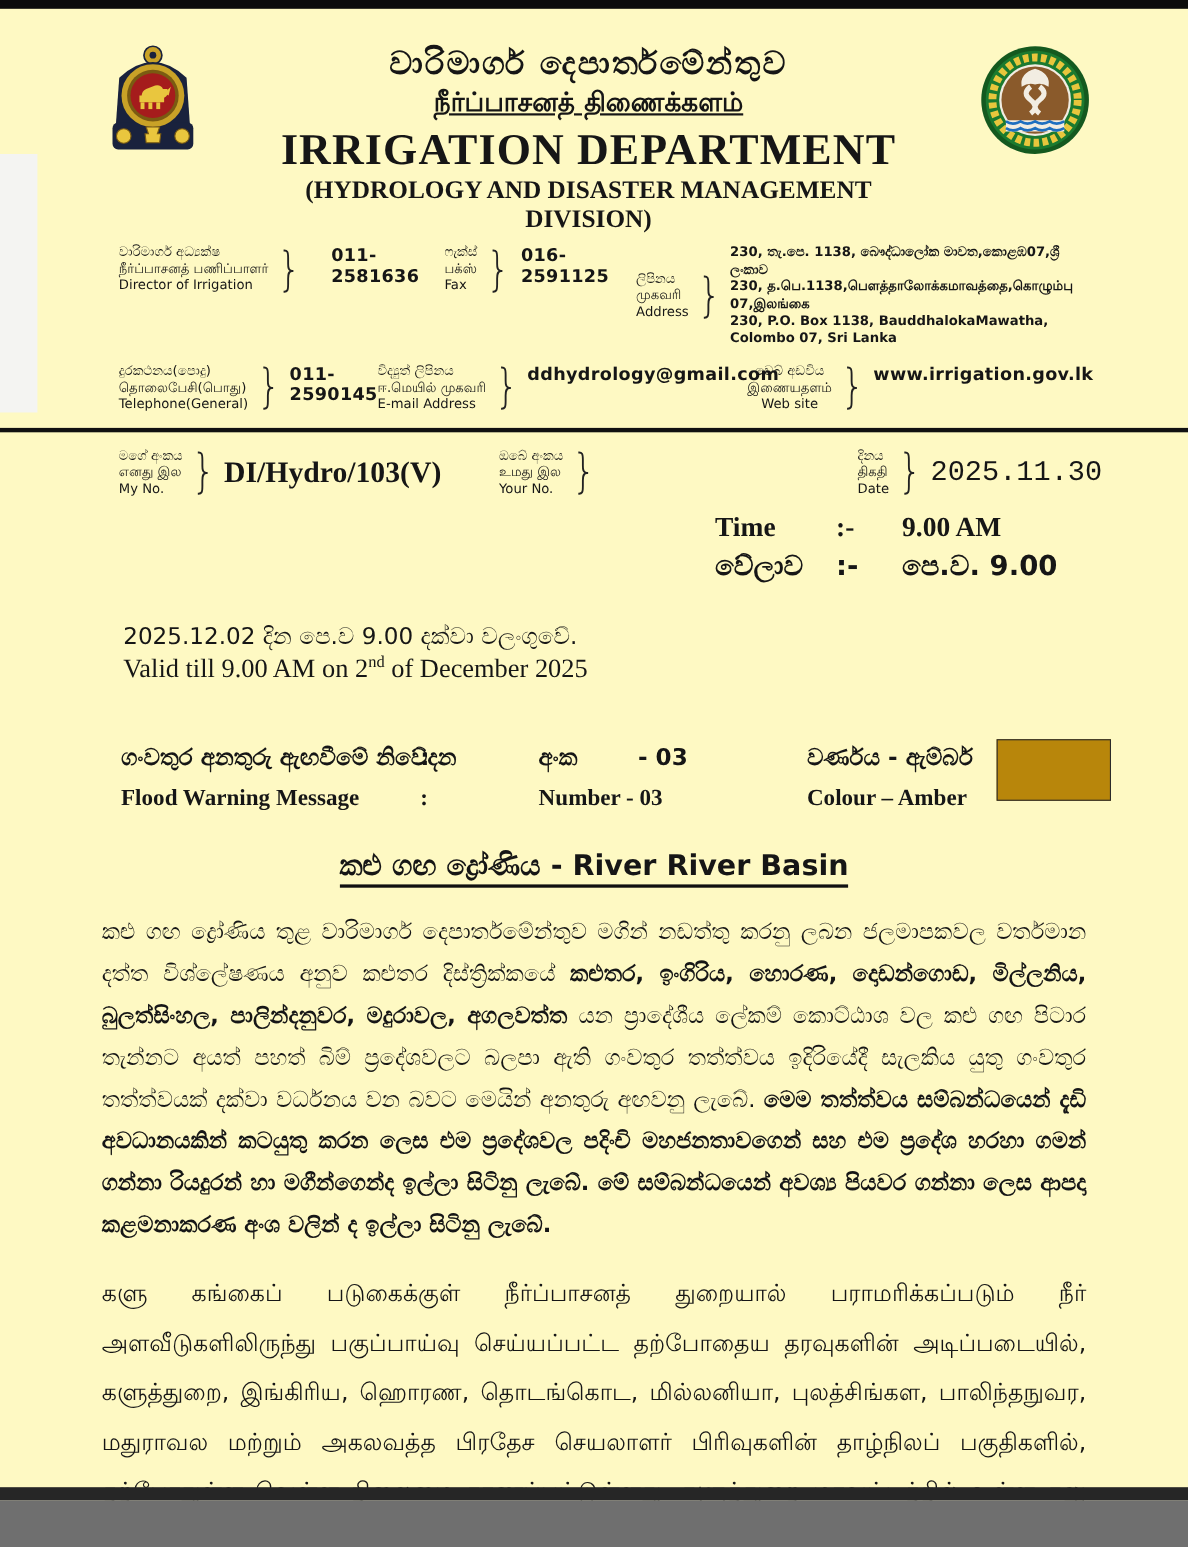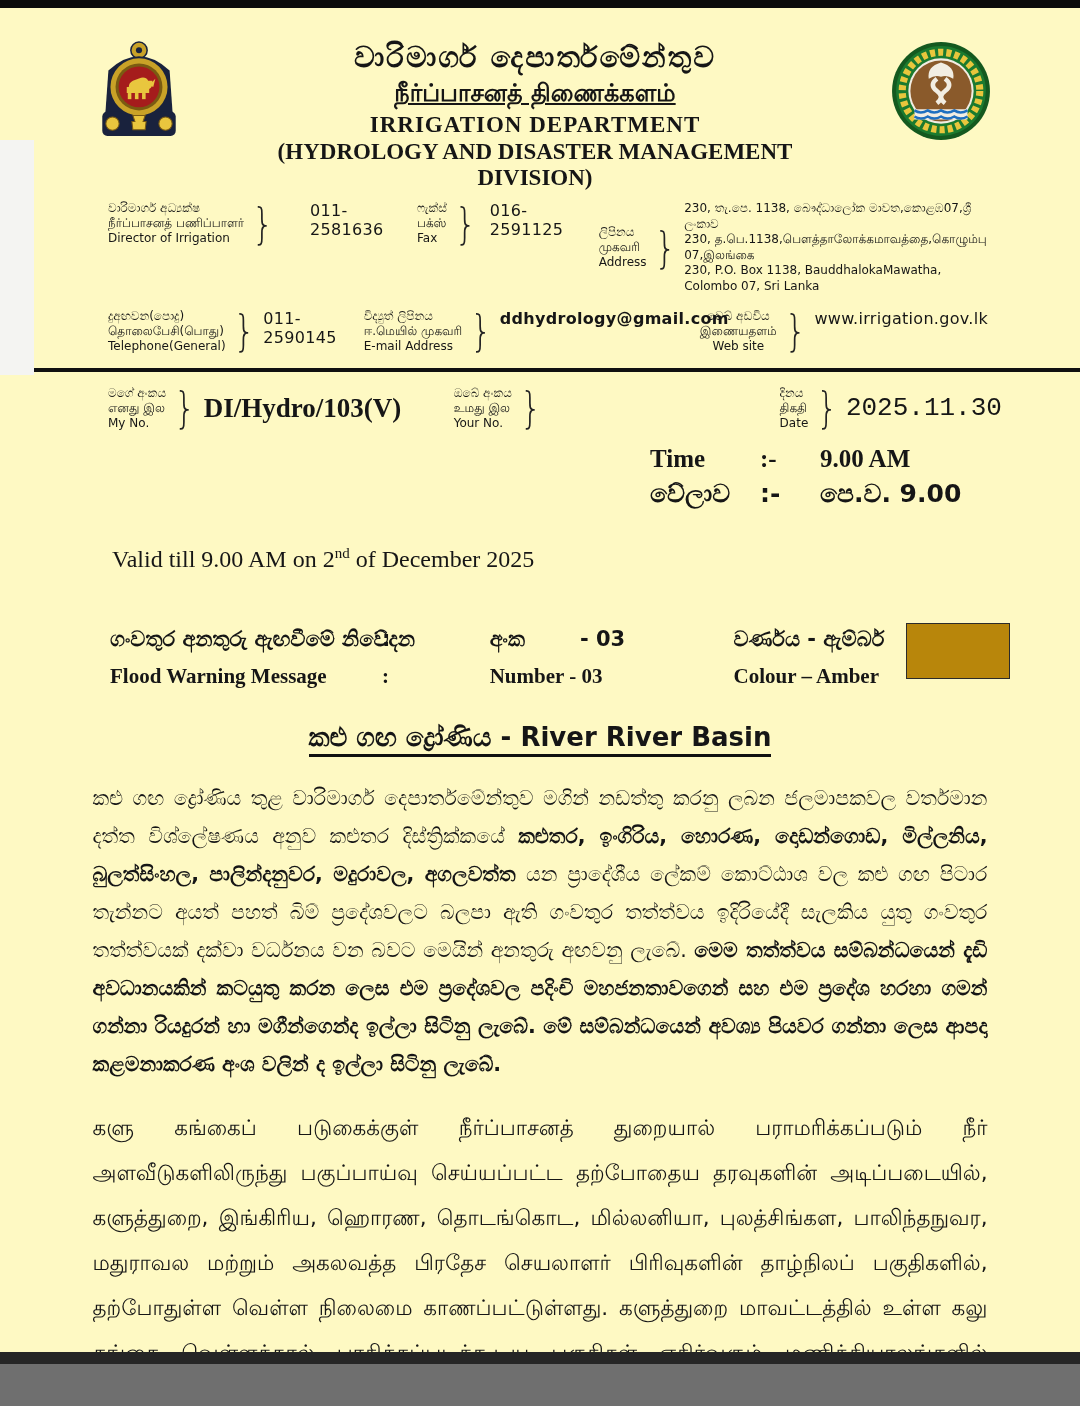--- a/index.html
+++ b/index.html
@@ -9,32 +9,32 @@
   .edge-bottom{position:absolute;bottom:0;left:0;width:100%;height:12px;background:#262626;}
   .artifact-left{position:absolute;top:140px;left:0;width:34px;height:235px;background:#f4f4f2;}
 
   
   .header{display:flex;align-items:flex-start;justify-content:center;padding-top:40px;}
   .emblem{width:104px;height:102px;margin-right:34px;flex:0 0 auto;}
   .dept-logo{width:104px;height:102px;margin-left:44px;flex:0 0 auto;}
   .titles{text-align:center;width:620px;}
   .title-si{font-size:29px;font-weight:bold;letter-spacing:2px;}
   .title-ta{font-size:24px;font-weight:bold;margin-top:4px;text-decoration:underline;}
-  .title-en{font-family:"Liberation Serif",serif;font-size:23px;font-weight:bold;letter-spacing:1px;margin-top:2px;}
+  .title-en{font-family:"Liberation Serif",serif;font-size:40px;font-weight:bold;letter-spacing:1px;margin-top:2px;}
   .title-div{font-family:"Liberation Serif",serif;font-size:23px;font-weight:bold;margin-top:1px;}
 
   
   .contacts{margin:10px 0 0 108px;width:880px;font-size:12px;}
   .c-row{display:flex;align-items:flex-start;margin-bottom:14px;}
   .c-group{display:flex;align-items:center;}
   .c-labels{line-height:1.25;}
   .c-labels div{white-space:nowrap;}
   .brace{font-size:34px;font-weight:300;transform:scaleY(1.25);margin:0 8px;color:#222;}
-  .c-val{font-size:16px;font-weight:normal;letter-spacing:0.3px;}
-  .addr{font-size:12px;line-height:1.3;font-weight:400;}
+  .c-val{font-size:16px;font-weight:bold;letter-spacing:0.3px;}
+  .addr{font-size:12px;line-height:1.3;font-weight:700;}
   .rule{height:4px;background:#111;margin-top:4px;}
 
   
   .ref{display:flex;align-items:center;margin:14px 0 0 108px;width:900px;}
   .ref .c-labels{font-size:12px;}
   .serifbig{font-family:"Liberation Serif",serif;font-size:27px;font-weight:bold;}
   .serifdate{font-family:Liberation Mono, monospace;font-size:26px;}
   .time-block{width:340px;margin:14px 90px 0 auto;font-family:"Liberation Serif",serif;}
   .time-row{display:flex;font-size:25px;font-weight:bold;margin-bottom:6px;}
   .time-row .tl{width:110px;}
@@ -149,21 +149,21 @@
           <div>230, තැ.පෙ. 1138, බෞද්ධාලෝක මාවත,කොළඹ07,ශ්‍රී ලංකාව</div>
           <div>230, த.பெ.1138,பௌத்தாலோக்கமாவத்தை,கொழும்பு 07,இலங்கை</div>
           <div>230, P.O. Box 1138, BauddhalokaMawatha, Colombo 07, Sri Lanka</div>
         </div>
       </div>
     </div>
 
     <div class="c-row">
       <div class="c-group" style="width:250px">
         <div class="c-labels">
-          <div>දුඅඟවන(පොදු)</div>
+          <div>දුරකථනය(පොදු)</div>
           <div>தொலைபேசி(பொது)</div>
           <div>Telephone(General)</div>
         </div>
         <span class="brace">}</span>
       </div>
       <div class="c-val" style="width:190px">011-2590145</div>
       <div class="c-group" style="width:150px">
         <div class="c-labels">
           <div>විද්‍යුත් ලිපිනය</div>
           <div>ஈ.மெயில் முகவரி</div>
@@ -223,20 +223,21 @@
       <span>9.00 AM</span>
     </div>
     <div class="time-row" style="font-family:'DejaVu Sans',sans-serif">
       <span class="tl">වේලාව</span>
       <span class="ts">:-</span>
       <span>පෙ.ව. 9.00</span>
     </div>
   </div>
 
   <div class="validity">
+    <div style="font-family:'DejaVu Sans',sans-serif;font-size:21px">2025.12.02 දින පෙ.ව 9.00 දක්වා වලංගුවේ.</div>
     <div><span>Valid till 9.00 AM on 2</span><sup>nd</sup><span> of December 2025</span></div>
   </div>
 
   <div class="warning">
     <div class="w-col w-label">
       <div>ගංවතුර අනතුරු ඇඟවීමේ නිවේදන</div>
       <div class="en">Flood Warning Message</div>
     </div>
     <div class="w-col w-colon">
       <div>:</div>

